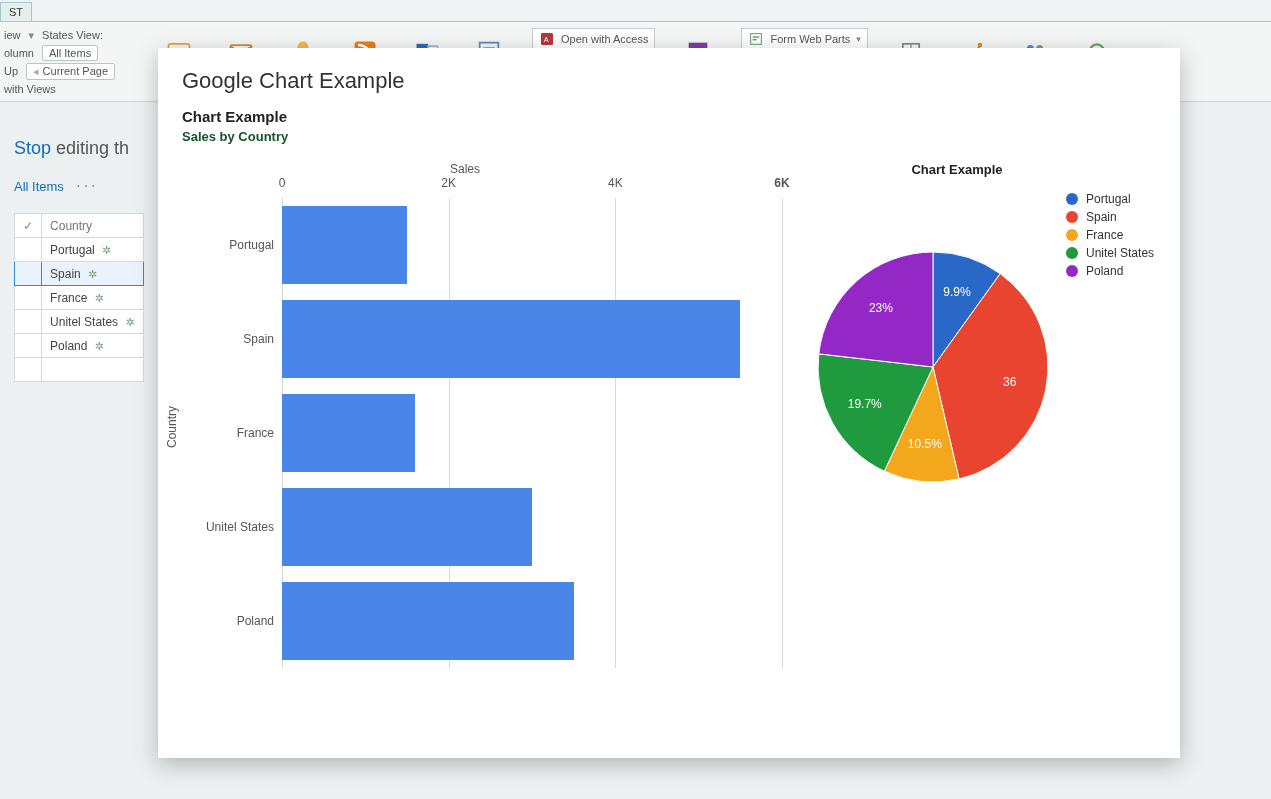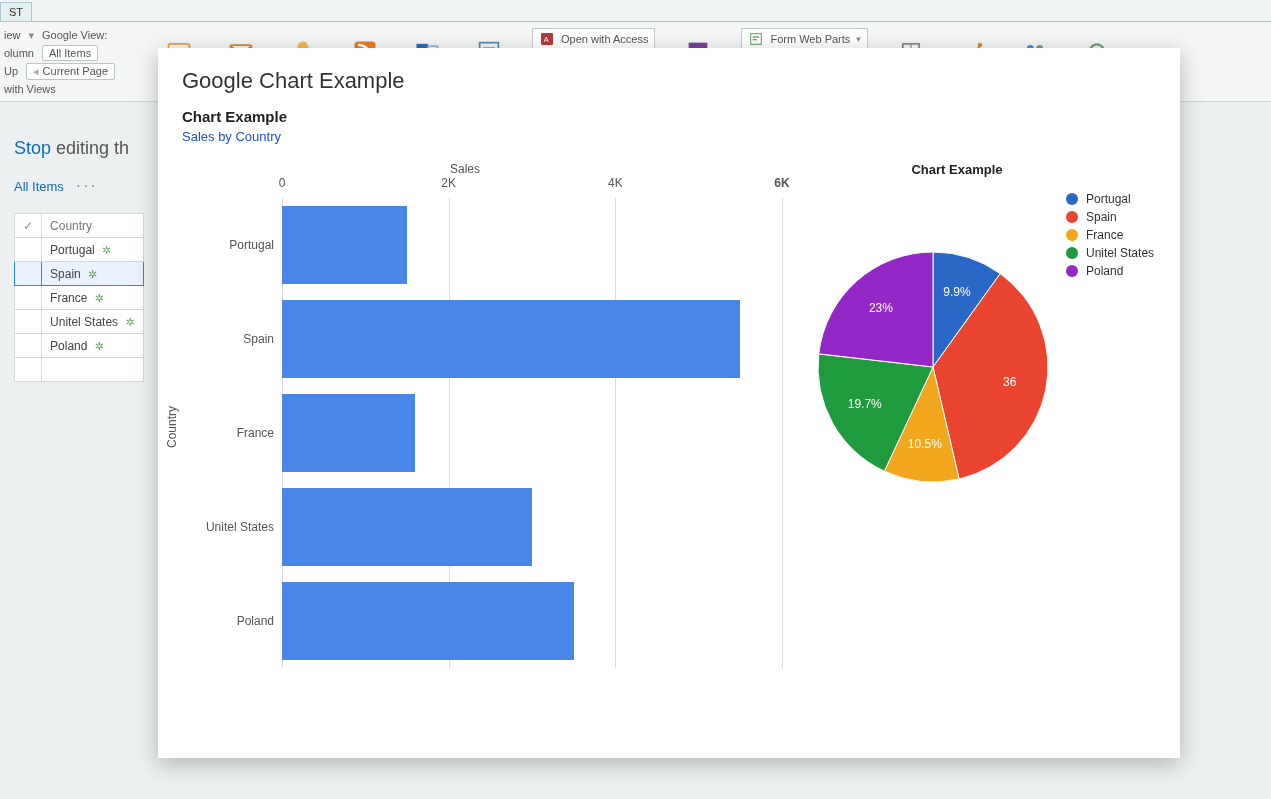--- a/index.html
+++ b/index.html
@@ -31,21 +31,21 @@
 .list th, .list td { border: 1px solid #d3dada; padding: 4px 8px; text-align: left; background: #fff; height: 24px; white-space: nowrap; }
 .list th.check { width: 26px; text-align: center; color: #6fa36f; font-weight: normal; }
 .list th.country-head { font-weight: normal; color: #777; }
 .list td .leaf { color: #6fa36f; font-size: 11px; margin-left: 4px; }
 .list tr.selected td { background: #eaf3fb; border: 1px solid #2a8dd4; }
 
 
 .panel { position: absolute; left: 158px; top: 48px; width: 1022px; height: 710px; background: #fff; box-shadow: 0 6px 22px rgba(0,0,0,0.25); padding: 20px 24px; }
 .panel-title { font-size: 22px; font-weight: 300; color: #333; }
 .chart-title { font-size: 15px; font-weight: 600; margin-top: 14px; color: #222; }
-.chart-sub  { font-size: 13px; color: #1d4ed8; margin-top: 4px; }
+.chart-sub  { font-size: 13px; color: #14532d; margin-top: 4px; font-weight: bold; }
 
 .charts-row { display: flex; margin-top: 18px; gap: 10px; }
 
 
 .bar-chart { position: relative; width: 640px; height: 530px; }
 .bar-xlabel { position: absolute; left: 50%; top: 0; transform: translateX(-50%); font-size: 12px; color: #555; }
 .bar-plot { position: absolute; left: 100px; top: 36px; width: 500px; height: 470px; }
 .bar-tick { position: absolute; top: -22px; font-size: 12px; color: #555; transform: translateX(-50%); }
 .bar-grid { position: absolute; top: 0; bottom: 0; width: 1px; background: #d9d9d9; }
 .bar-row { position: absolute; height: 78px; left: 0; right: 0; }
@@ -67,21 +67,21 @@
 
 <div class="ribbon-tabs">
   <div class="ribbon-tab">ST</div>
 </div>
 
 <div class="ribbon-body">
   <div class="ribbon-left">
     <div class="row">
       <span>iew</span>
       <span style="color:#888;">▾</span>
-      <span>Google View:</span>
+      <span>States View:</span>
     </div>
     <div class="row">
       <span>olumn</span>
       <span class="badge">All Items</span>
     </div>
     <div class="row">
       <span>Up</span>
       <span class="badge"><span style="color:#aaa;margin-right:4px;">◂</span><span>Current Page</span></span>
     </div>
     <div class="row">

